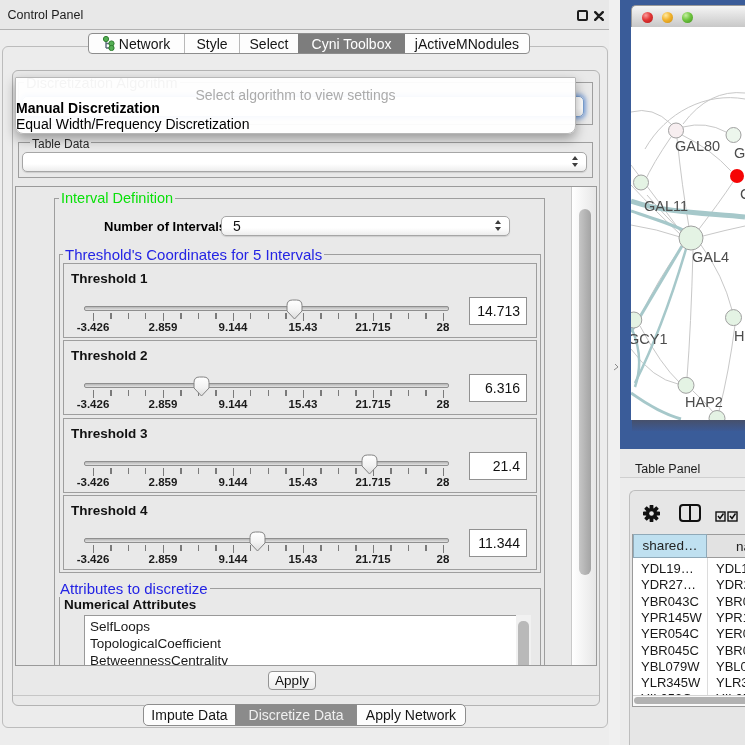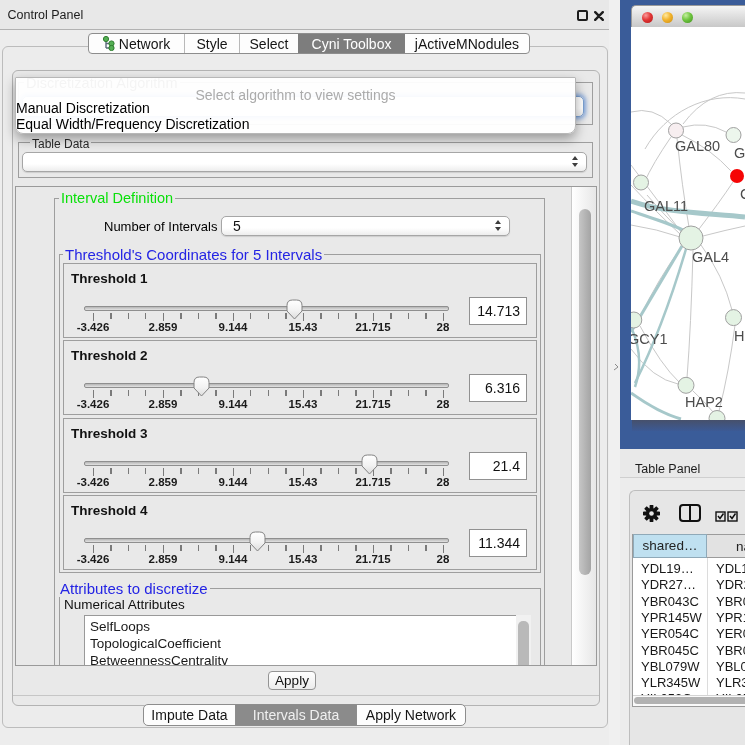--- a/index.html
+++ b/index.html
@@ -1,19 +1,19 @@
 <!DOCTYPE html>
 <html><head>
 <meta charset="utf-8">
 <style>
 * { margin:0; padding:0; box-sizing:border-box; }
 html,body { width:745px; height:745px; overflow:hidden; }
 body { position:relative; font-family:"Liberation Sans", sans-serif; background:#ededed; }
 .abs { position:absolute; }
-.b { font-weight:normal; }
+.b { font-weight:bold; }
 .group { position:absolute; border:1px solid #9e9e9e; }
 .gtitle { position:absolute; font-size:13px; background:#e9e9e9; padding:0 2px; white-space:nowrap; }
 .combo { position:absolute; background:linear-gradient(#ffffff 60%, #ededed); border:1px solid #a6a6a6; border-radius:5px; box-shadow:0 1px 1px rgba(0,0,0,0.12); font-size:14px; color:#111; }
 .combo .ctext { position:absolute; left:11px; top:1px; }
 .arrows { position:absolute; width:8px; }
 .arrows .up { width:0; height:0; border-left:3.5px solid transparent; border-right:3.5px solid transparent; border-bottom:4.5px solid #3d3d3d; margin-bottom:2.5px; }
 .arrows .dn { width:0; height:0; border-left:3.5px solid transparent; border-right:3.5px solid transparent; border-top:4.5px solid #3d3d3d; }
 .tbox { position:absolute; left:47px; width:474px; height:75px; border:1px solid #9e9e9e; background:#e9e9e9; }
 .tlabel { position:absolute; left:7px; top:7px; font-size:13.5px; font-weight:bold; color:#111; }
 .track { position:absolute; left:20px; top:42px; width:365px; height:5px; background:linear-gradient(#b5b5b5,#e3e3e3); border:1px solid #8f8f8f; border-radius:2px; }
@@ -189,21 +189,21 @@
   </div>
   <div class="abs" style="left:500px; top:428px; width:15px; height:52px; background:#f1f1f1;"></div>
   <div class="abs" style="left:502px; top:434px; width:11px; height:50px; background:#b9b9b9; border-radius:5px 5px 0 0;"></div>
 </div>
 <div class="abs" style="left:13px; top:695px; width:586px; height:1px; background:#c6c6c6;"></div>
 
 <div class="abs" style="left:268px; top:671px; width:48px; height:19px; background:linear-gradient(#ffffff,#ececec); border:1px solid #949494; border-radius:4px; text-align:center; font-size:13.5px; color:#111; padding-top:1px;">Apply</div>
 
 <div class="abs" style="left:143px; top:704px; width:323px; height:22px; background:#fdfdfd; border:1px solid #8d8d8d; border-radius:5px; display:flex; overflow:hidden;">
   <div class="hseg" style="width:92px; border-right:1px solid #8d8d8d;">Impute Data</div>
-  <div class="hseg" style="width:120px; background:#8b8b8b; color:#f0f0f0;">Intervals Data</div>
+  <div class="hseg" style="width:120px; background:#8b8b8b; color:#f0f0f0;">Discretize Data</div>
   <div class="hseg" style="width:109px; border-left:1px solid #8d8d8d;">Apply Network</div>
 </div>
 
 <svg class="abs" style="left:612px; top:362px;" width="8" height="10" viewBox="0 0 8 10">
     <path d="M2,8 L6,5 L3,2" stroke="#8a8a8a" stroke-width="1" fill="none"></path>
   </svg>
 
 <div class="abs" style="left:15px; top:77px; width:561px; height:57px; background:rgba(255,255,255,0.95); border:1px solid #b7b7b7; border-radius:1px 1px 8px 8px; box-shadow:0 5px 12px rgba(0,0,0,0.35); z-index:30;"></div>
 <div class="abs" style="left:15px; top:87px; width:561px; text-align:center; font-size:14px; color:#ababab; z-index:31;">Select algorithm to view settings</div>
 <div class="abs b" style="left:16px; top:100px; font-size:14px; color:#000; z-index:31;">Manual Discretization</div>

